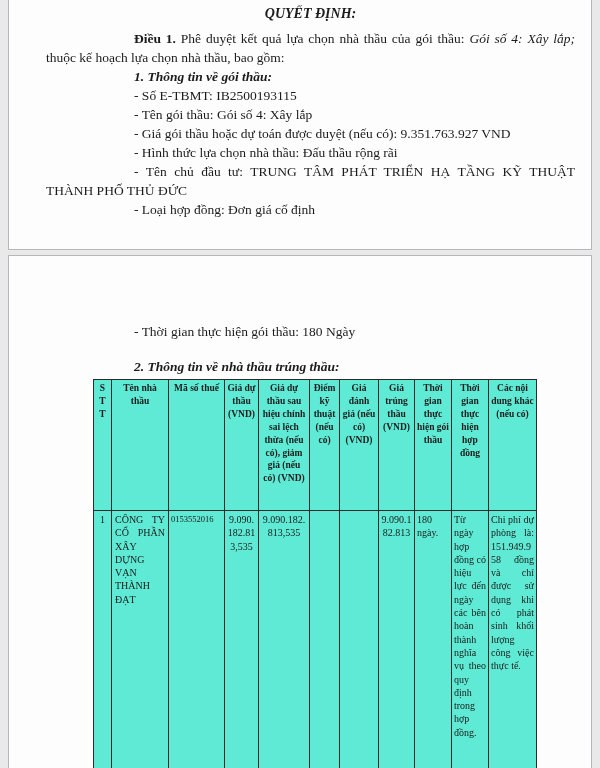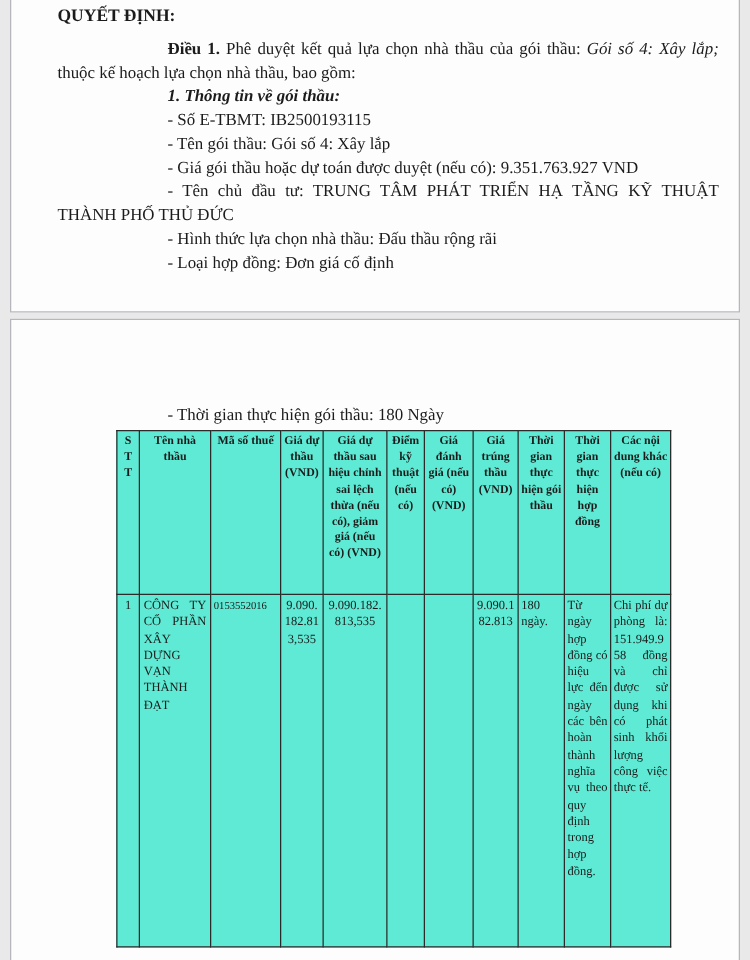--- a/index.html
+++ b/index.html
@@ -11,21 +11,21 @@
     color:#1b1b1b;
   }
   .page {
     position:absolute; left:8px; width:584px;
     background:#fdfdfe; border:1px solid #b6b6bd;
   }
   #page1 { top:-13px; height:263px; }
   #page2 { top:255px; height:560px; }
 
   .p1-content { margin:17px 16px 0 37px; }
-  .doc-title { text-align:left; font-weight:bold; font-size:14px; line-height:18px; margin:0 0 6px 0; }
+  .doc-title { text-align:center; font-weight:bold; font-size:14px; line-height:18px; margin:0 0 6px 0;font-style:italic; }
   p.doc-line { margin:0; font-size:13.5px; line-height:19px; text-align:justify; text-indent:88px; }
   .bi { font-weight:bold; font-style:italic; }
 
   .p1-footer {
     position:absolute; left:0; right:0; top:221px; bottom:0;
     border-top:1px solid #8e8e98; padding:5px 8px 0 5px;
   }
   .footer-note { font-size:8px; font-style:italic; color:#2a2a2a; }
 
   .p2-line { margin:16px 16px 0 125px; font-size:13.5px; line-height:19px; }
@@ -58,30 +58,31 @@
 <div class="page" id="page1">
   <div class="p1-content">
     <div class="doc-title">QUYẾT ĐỊNH:</div>
 
     <p class="doc-line"><b>Điều 1.</b><span> Phê duyệt kết quả lựa chọn nhà thầu của gói thầu: </span><i>Gói số 4: Xây lắp;</i><span> thuộc kế hoạch lựa chọn nhà thầu, bao gồm:</span></p>
 
     <p class="doc-line bi">1. Thông tin về gói thầu:</p>
     <p class="doc-line">- Số E-TBMT: IB2500193115</p>
     <p class="doc-line">- Tên gói thầu: Gói số 4: Xây lắp</p>
     <p class="doc-line">- Giá gói thầu hoặc dự toán được duyệt (nếu có): 9.351.763.927 VND</p>
+    <p class="doc-line">- Hình thức lựa chọn nhà thầu: Đấu thầu rộng rãi</p>
     <p class="doc-line">- Tên chủ đầu tư: TRUNG TÂM PHÁT TRIỂN HẠ TẦNG KỸ THUẬT THÀNH PHỐ THỦ ĐỨC</p>
-    <p class="doc-line">- Hình thức lựa chọn nhà thầu: Đấu thầu rộng rãi</p>
     <p class="doc-line">- Loại hợp đồng: Đơn giá cố định</p>
   </div>
 
 </div>
 
 <div class="page" id="page2">
   <div style="padding-top:50px;">
     <p class="p2-line">- Thời gian thực hiện gói thầu: 180 Ngày</p>
+    <p class="p2-line bi">2. Thông tin về nhà thầu trúng thầu:</p>
 
     <table class="winner-table">
       <colgroup>
         <col style="width:18px">
           <col style="width:57px">
           <col style="width:56px">
         <col style="width:34px">
           <col style="width:51px">
           <col style="width:30px">
         <col style="width:39px">

